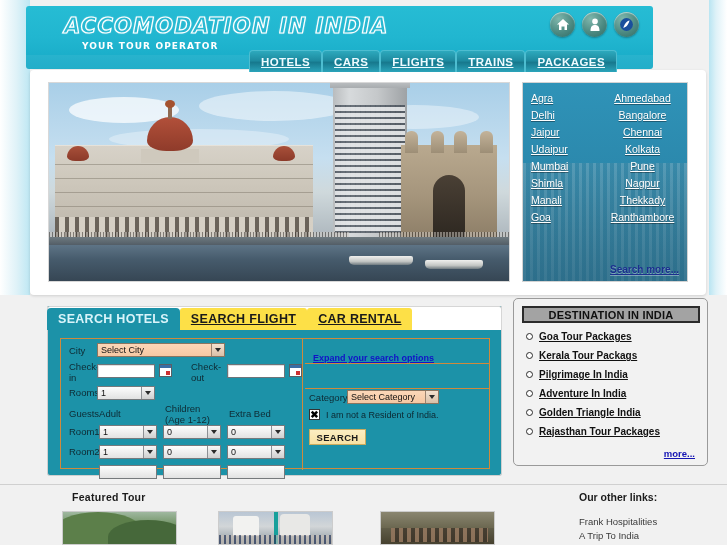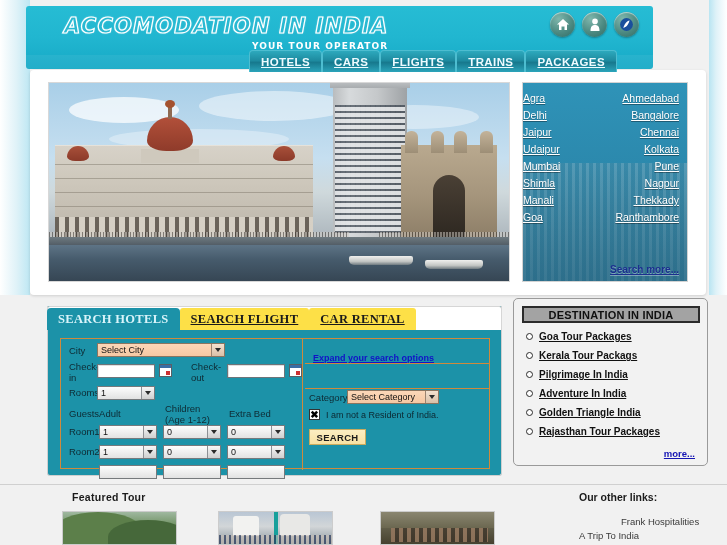--- a/index.html
+++ b/index.html
@@ -33,21 +33,20 @@
   }
 
   
   #header {
     position: absolute;
     left: 26px; top: 6px;
     width: 627px; height: 63px;
     background: linear-gradient(to bottom, #26bcd4 0%, #21b6d0 50%, #16a9c6 100%);
     border-radius: 3px;
     overflow: hidden;
-    text-align: right;
   }
   #header:after {
     content: "";
     position: absolute; left: 0; right: 0; bottom: 0; height: 14px;
     background: rgba(255,255,255,0.06);
   }
 
   .logo-wrap {
     position: absolute; left: 38px; top: 8px;
   }
@@ -236,36 +235,36 @@
   #city-panel:before {
     content: "";
     position: absolute; left: 0; right: 0; bottom: 0; height: 118px;
     background:
       linear-gradient(to bottom, rgba(46,134,170,0.05) 0%, rgba(32,95,124,0.55) 100%),
       repeating-linear-gradient(to right,
         rgba(190,200,205,0.30) 0 3px, rgba(120,140,150,0.18) 3px 7px);
   }
   .city-grid {
     position: relative;
-    padding: 9px 8px 0 0;
+    padding: 9px 8px 0 8px;
     display: grid;
     grid-template-columns: 1fr 1fr;
     row-gap: 5px;
     column-gap: 2px;
     z-index: 2;
   }
   .city-link {
     font-size: 10.5px;
     color: #ffffff;
     text-decoration: underline;
     cursor: pointer;
     white-space: nowrap;
     text-shadow: 0 1px 1px rgba(0,0,0,0.35);
   }
-  .city-link.right { text-align: right; }
+  .city-link.right { text-align: center; }
   .search-more {
     position: absolute; right: 8px; bottom: 6px;
     font-size: 10px; font-weight: bold;
     color: #1b2f8e;
     text-decoration: underline;
     cursor: pointer;
     z-index: 3;
     text-shadow: 0 1px 0 rgba(255,255,255,0.35);
   }
 
@@ -285,21 +284,20 @@
     z-index: 4;
   }
   .stab {
     height: 22px;
     padding: 0 11px;
     display: flex; align-items: center;
     font-size: 12.5px; font-weight: bold;
     letter-spacing: 0.3px;
     cursor: pointer;
     white-space: nowrap;
-    font-family: Liberation Serif, serif;
   }
   .stab.active {
     background: #1c92a8;
     color: #d9f4fa;
     border-radius: 4px 4px 0 0;
   }
   .stab.inactive {
     background: #fde047;
     color: #1a1a1a;
     text-decoration: underline;
@@ -770,16 +768,16 @@
       <div class="temple2"></div>
       <div class="tealpole"></div>
       <div class="ppl"></div>
   </div>
   <div class="thumb t3">
     <div class="rock"></div>
       <div class="grp"></div>
   </div>
 
   <div id="other-links-title">Our other links:</div>
-  <div class="other-link" style="top:516px;margin-left:42px;">Frank Hospitalities</div>
+  <div class="other-link" style="top:516px;">Frank Hospitalities</div>
   <div class="other-link" style="top:530px;">A Trip To India</div>
 
 </div>
 
 </body></html>

